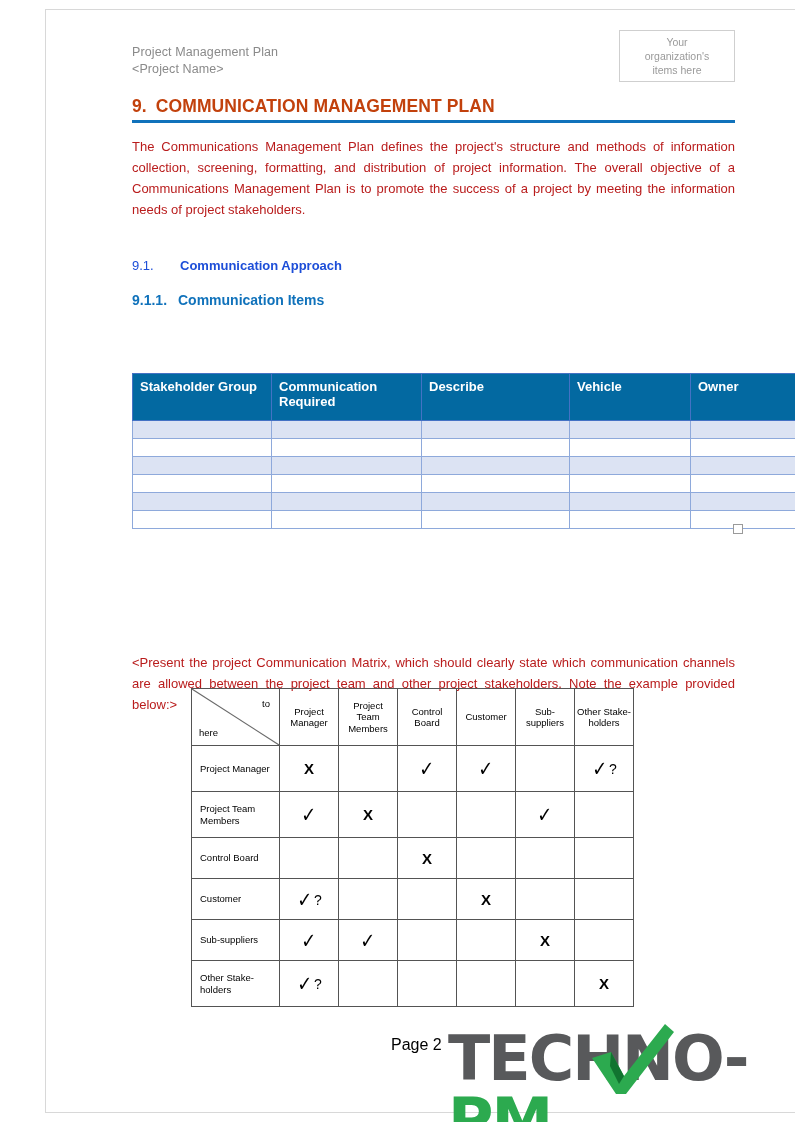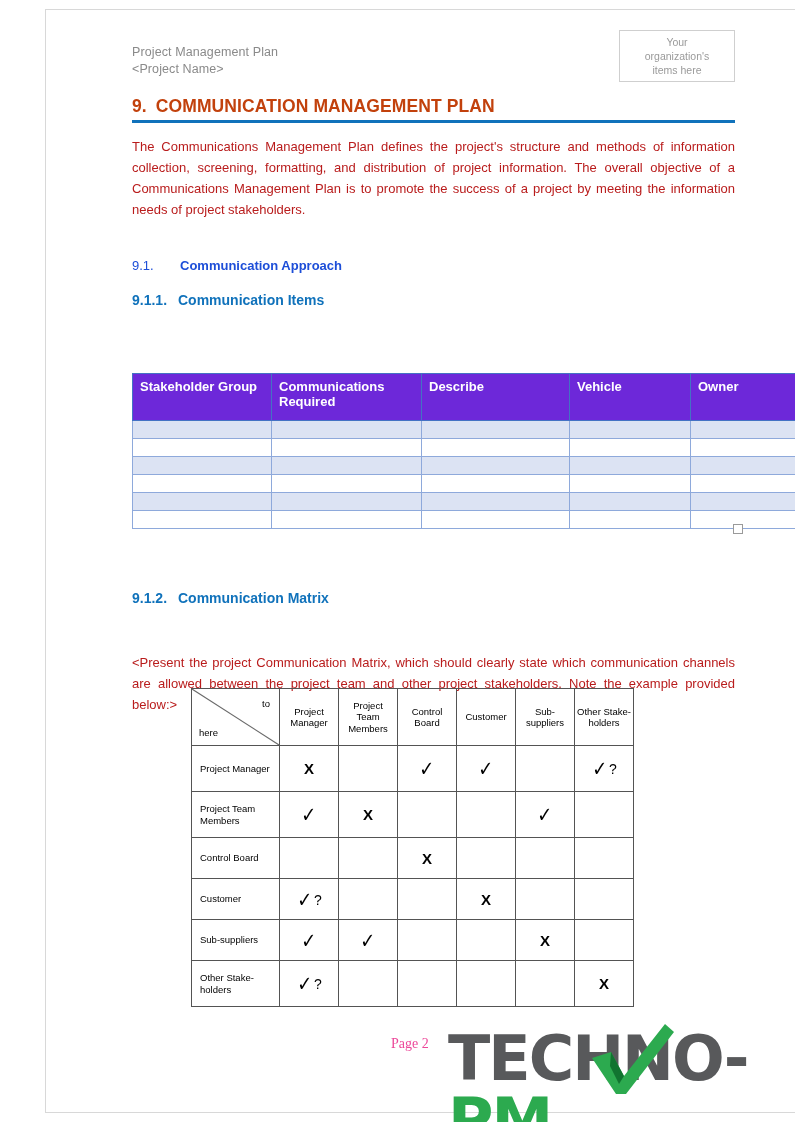--- a/index.html
+++ b/index.html
@@ -122,21 +122,21 @@
   
   .stk-table {
     position: absolute;
     left: 96px;
     top: 373px;
     width: 603px;
     border-collapse: collapse;
     table-layout: fixed;
   }
   .stk-table th {
-    background: #6d28d9;
+    background: #0369a1;
     color: #ffffff;
     font-size: 13px;
     font-weight: bold;
     text-align: left;
     padding: 5px 7px 7px 7px;
     height: 34px;
     vertical-align: top;
     border: 1px solid #4472c4;
   }
   .stk-table td {
@@ -235,23 +235,22 @@
     font-size: 14px;
     vertical-align: 2px;
   }
   .row-tall { height: 46px; }
 
   
   .footer-page {
     position: absolute;
     left: 355px;
     top: 1036px;
-    font-size: 14px;
-    color: #ec4899;
-    font-family: Liberation Serif, serif;
+    font-size: 16px;
+    color: #000000;
   }
   .logo {
     position: absolute;
     left: 412px;
     top: 1028px;
     width: 374px;
     height: 88px;
   }
   .logo-word {
     position: relative;
@@ -305,21 +304,21 @@
 
   <div class="h3" style="top:292px;">
     <span class="num">9.1.1.</span><span>Communication Items</span>
   </div>
 
 
   <table class="stk-table">
     <thead>
       <tr>
         <th style="width:124px">Stakeholder Group</th>
-        <th style="width:135px">Communications Required</th>
+        <th style="width:135px">Communication Required</th>
         <th style="width:133px">Describe</th>
         <th style="width:106px">Vehicle</th>
         <th style="width:105px">Owner</th>
       </tr>
     </thead>
     <tbody>
       <tr class="band">
         <td></td>
         <td></td>
         <td></td>
@@ -358,23 +357,20 @@
         <td></td>
         <td></td>
         <td></td>
         <td></td>
         <td></td>
       </tr>
     </tbody>
   </table>
   <div class="table-handle"></div>
 
-  <div class="h3" style="top:590px;">
-    <span class="num">9.1.2.</span><span>Communication Matrix</span>
-  </div>
 
   <div class="para" style="top:652px;">&lt;Present the project Communication Matrix, which should clearly state which communication channels are allowed between the project team and other project stakeholders. Note the example provided below:&gt;</div>
 
   <div class="matrix-wrap">
     <table class="matrix">
       <thead>
         <tr>
           <th class="corner">
             <svg viewBox="0 0 79 50" preserveAspectRatio="none">
               <line x1="0" y1="0" x2="79" y2="50" stroke="#6a6a6a" stroke-width="1"></line>

